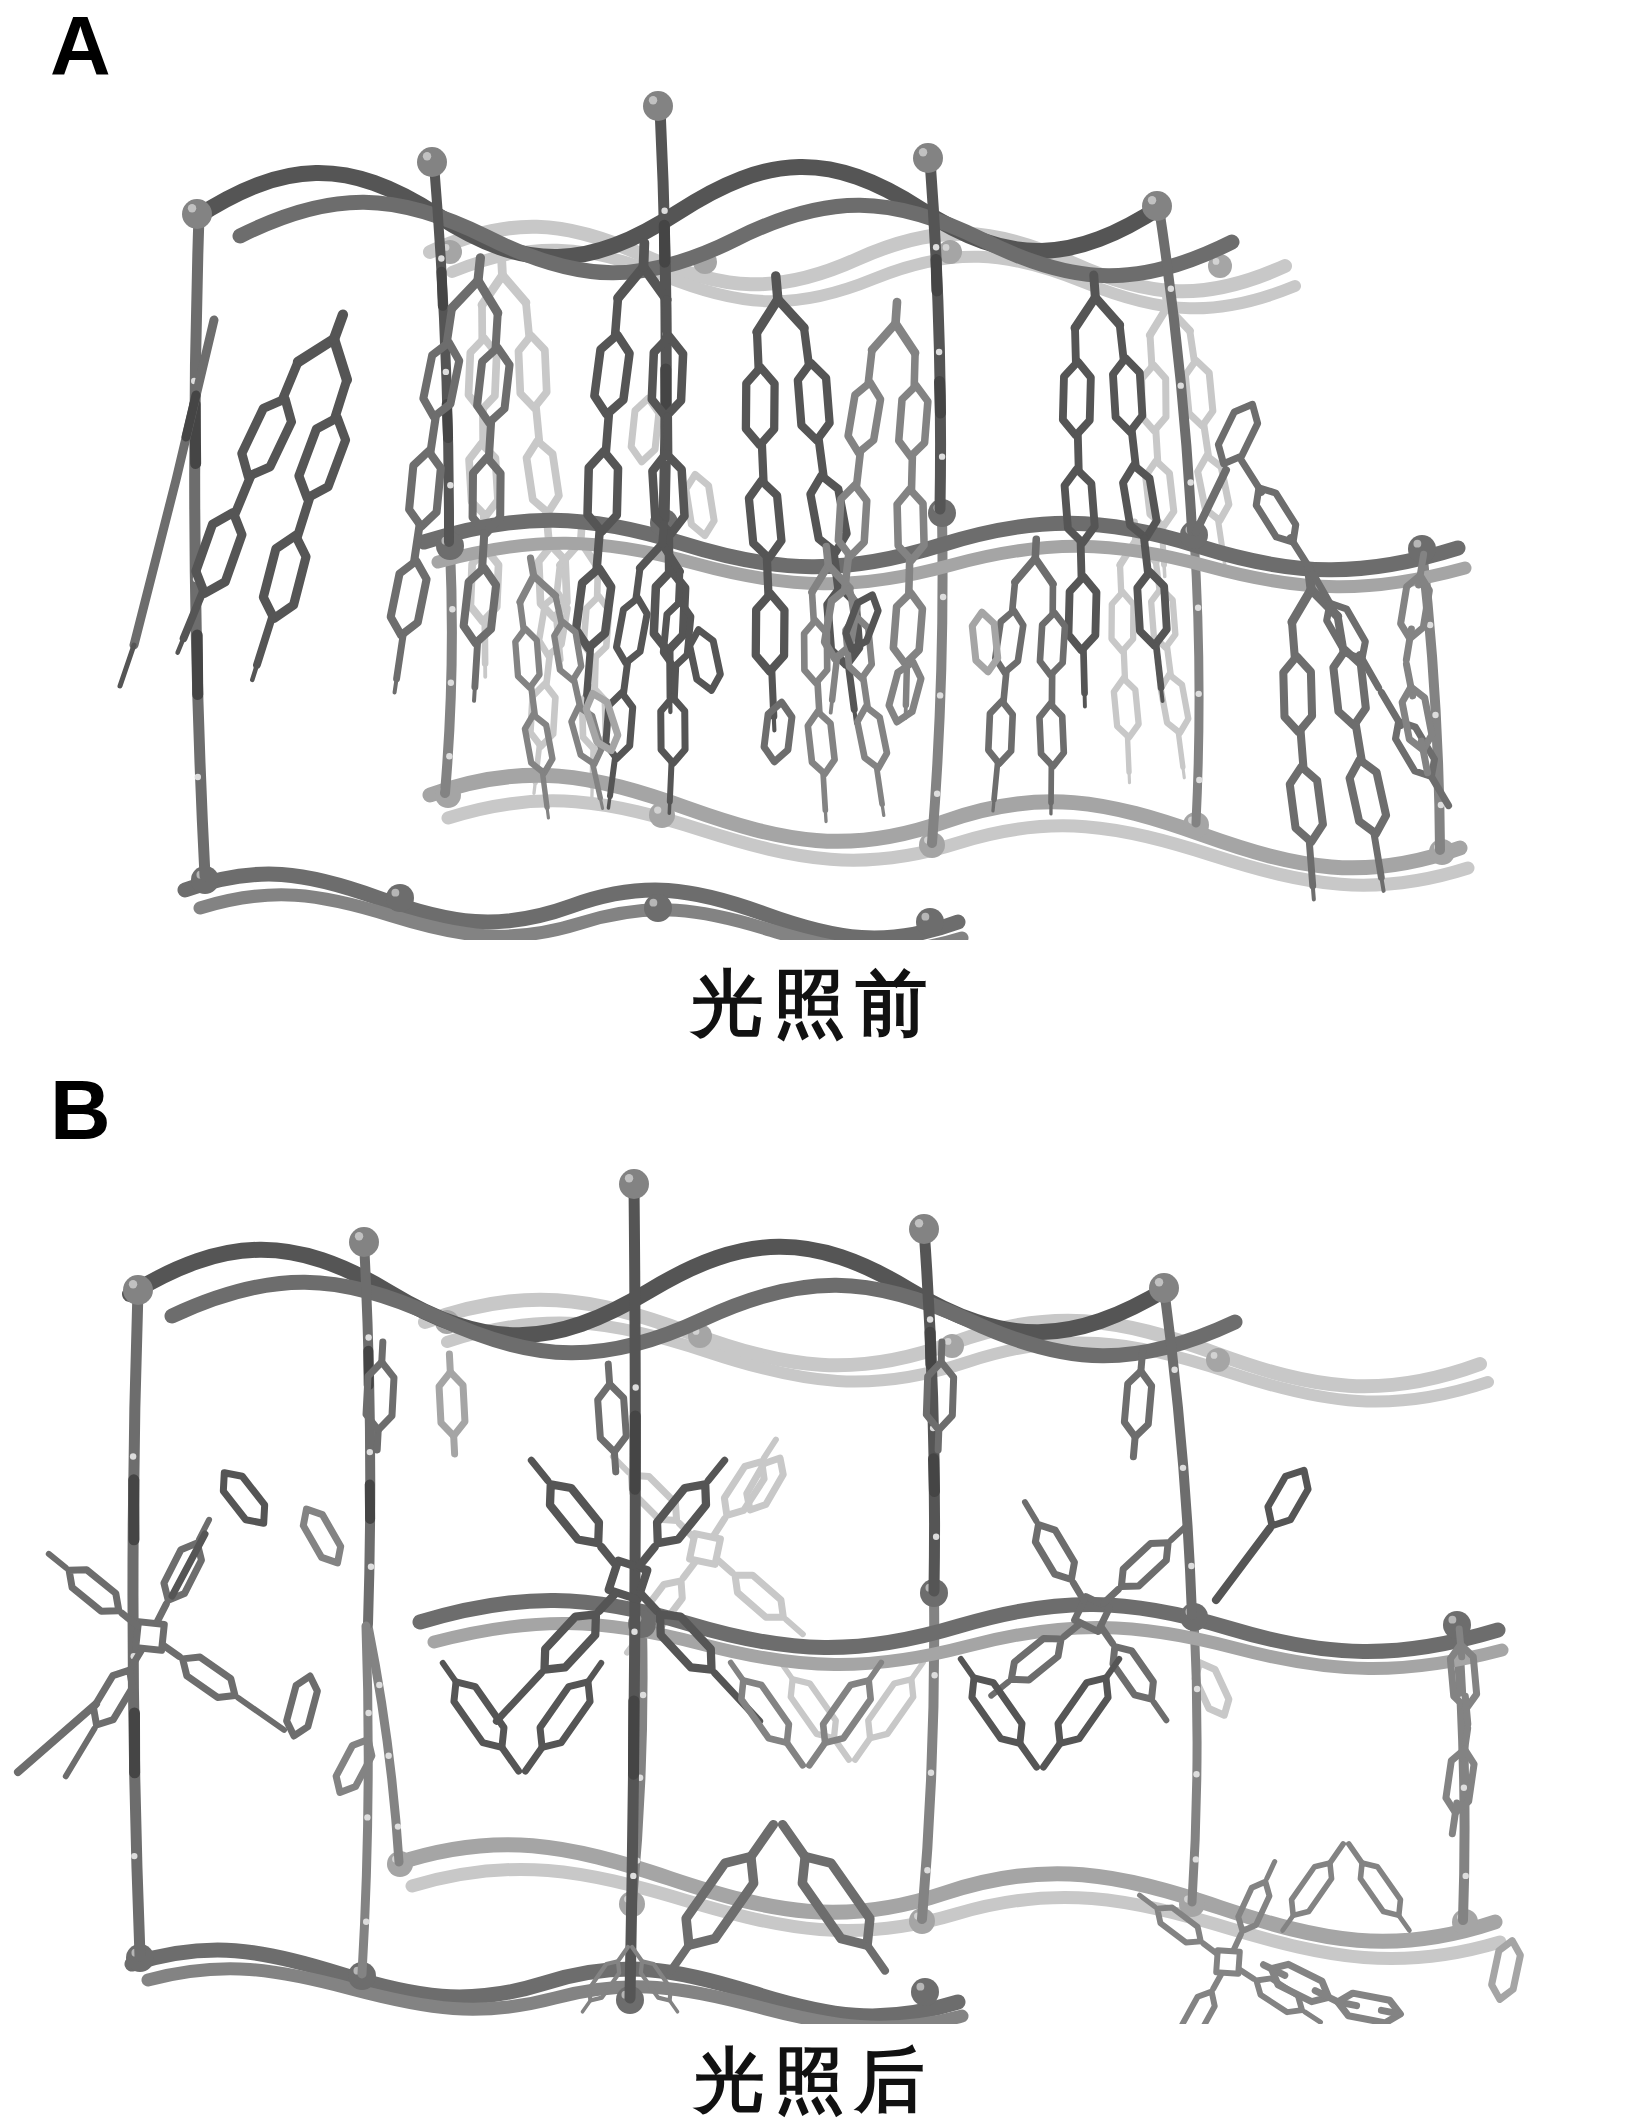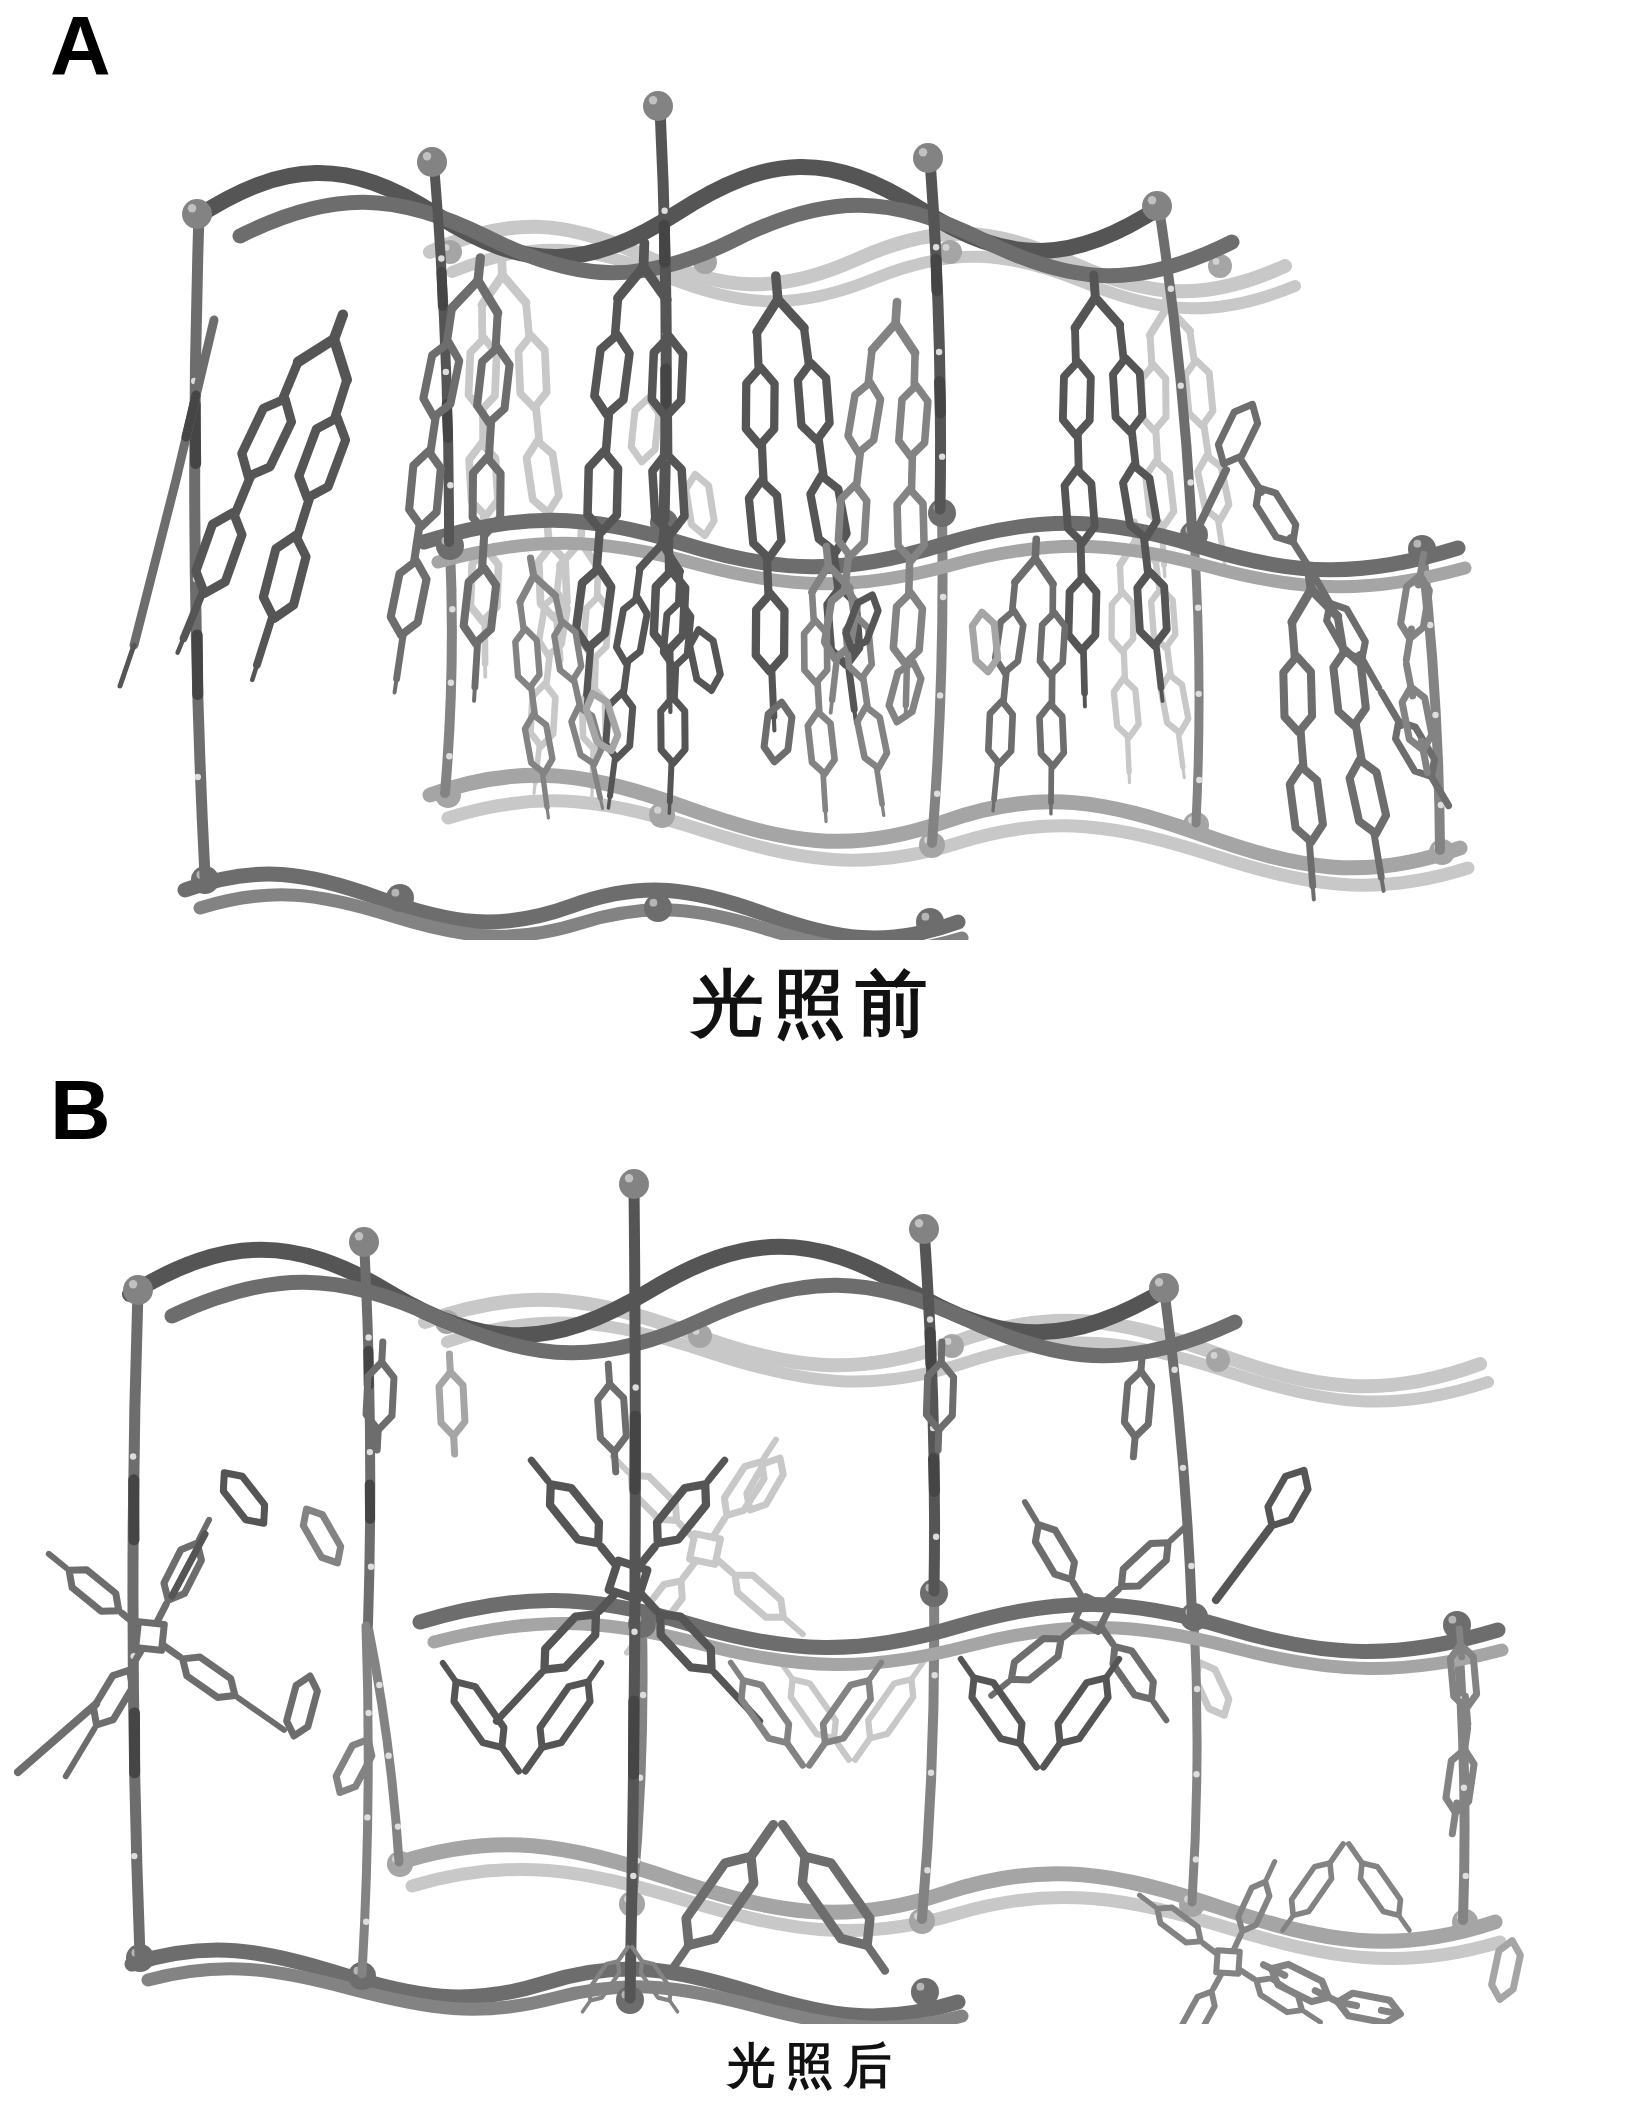--- a/index.html
+++ b/index.html
@@ -4,21 +4,21 @@
 <style>
   html,body{margin:0;padding:0;background:#ffffff;}
   .page{position:relative;width:1629px;height:2128px;background:var(--background,#fff);
         font-family:"Liberation Sans", sans-serif;overflow:hidden;}
   .panel{position:relative;width:1629px;}
   .panel-letter{position:absolute;left:50px;top:4px;font-size:84px;font-weight:bold;
         color:var(--panel-label,#000);line-height:1;z-index:5;}
   .caption{width:100%;text-align:center;font-weight:800;color:var(--caption-text,#111);
         letter-spacing:10px;font-family:Liberation Serif, serif;}
   .caption-a{height:124px;font-size:72px;padding-top:16px;box-sizing:border-box;}
-  .caption-b{height:104px;font-size:48px;padding-top:10px;box-sizing:border-box;}
+  .caption-b{height:104px;font-size:70px;padding-top:10px;box-sizing:border-box;}
   svg{display:block;}
   .tube{fill:none;stroke-linecap:round;stroke-linejoin:round;}
   .c-dark {stroke:var(--tube-dark,#555);}
   .c-mid  {stroke:var(--tube-mid,#6d6d6d);}
   .c-mid2 {stroke:var(--tube-mid2,#838383);}
   .c-light{stroke:var(--tube-light,#a5a5a5);}
   .c-faint{stroke:var(--tube-faint,#c8c8c8);}
   .band{stroke:var(--tube-band,#454545);}  .n-mid{fill:var(--tube-mid,#6d6d6d);}
   .n-mid2{fill:var(--tube-mid2,#838383);} .n-light{fill:var(--tube-light,#a5a5a5);}
   .node-hl{fill:var(--node-highlight,rgba(255,255,255,.5));}

